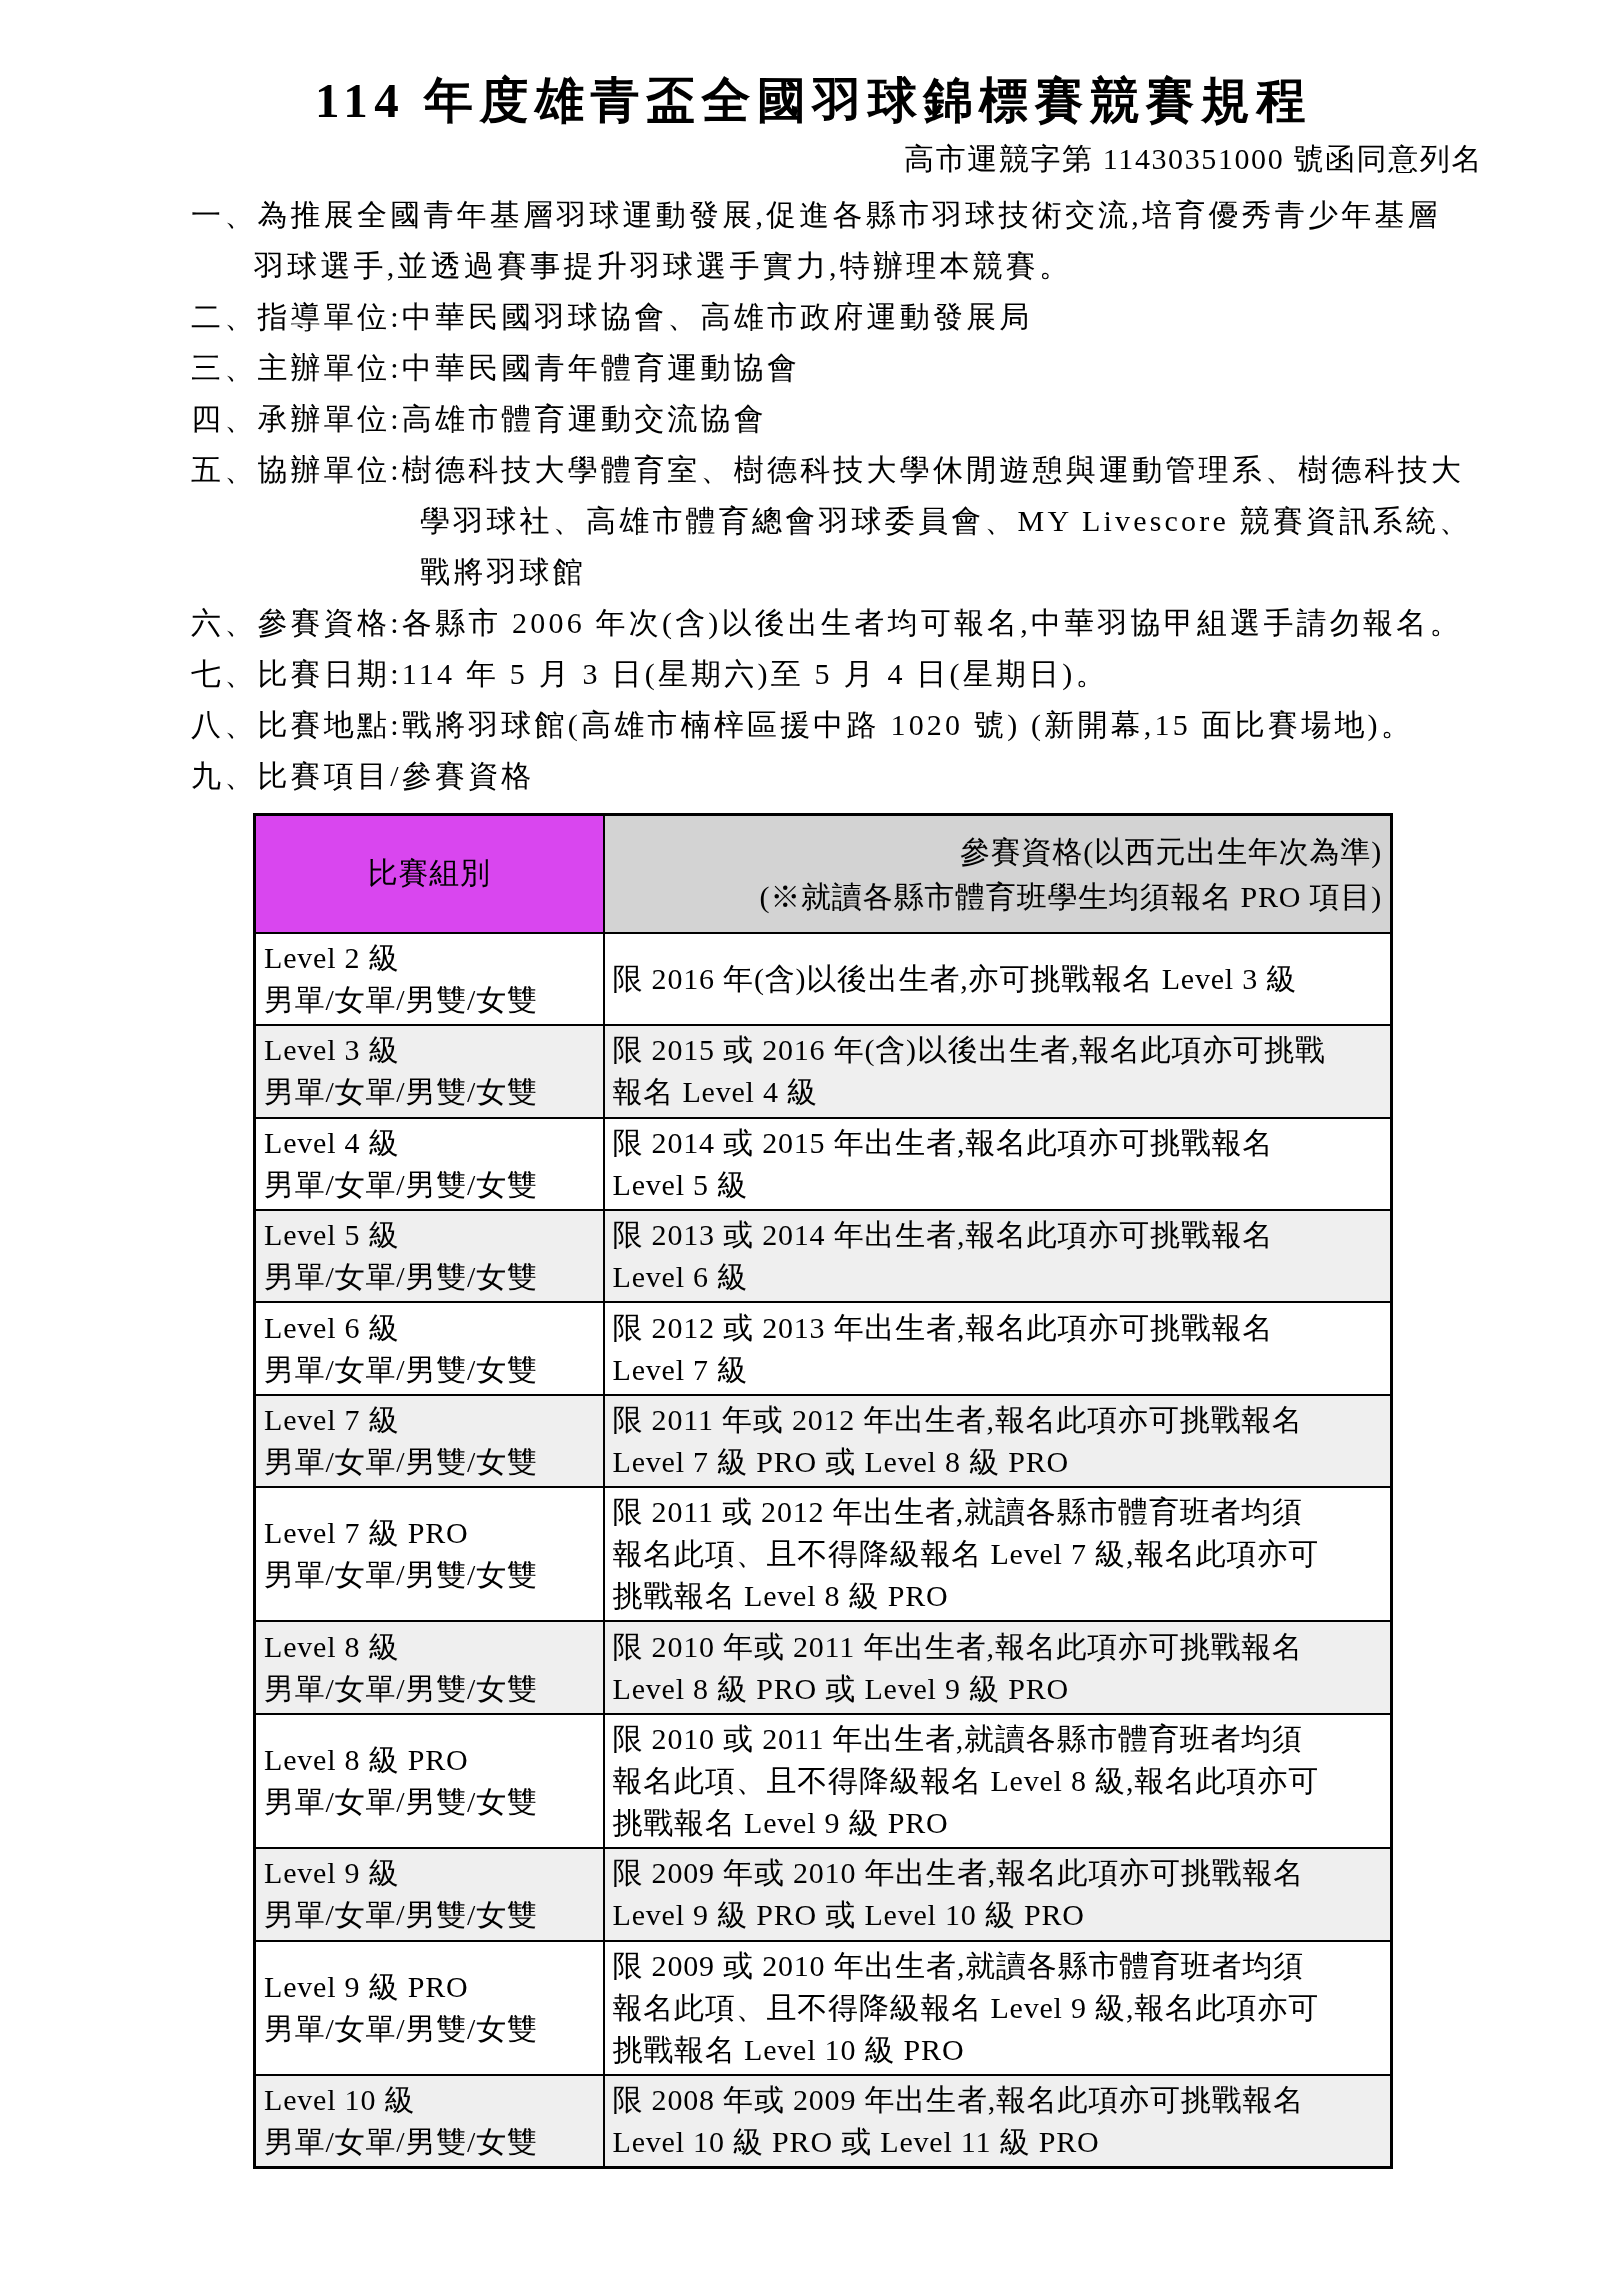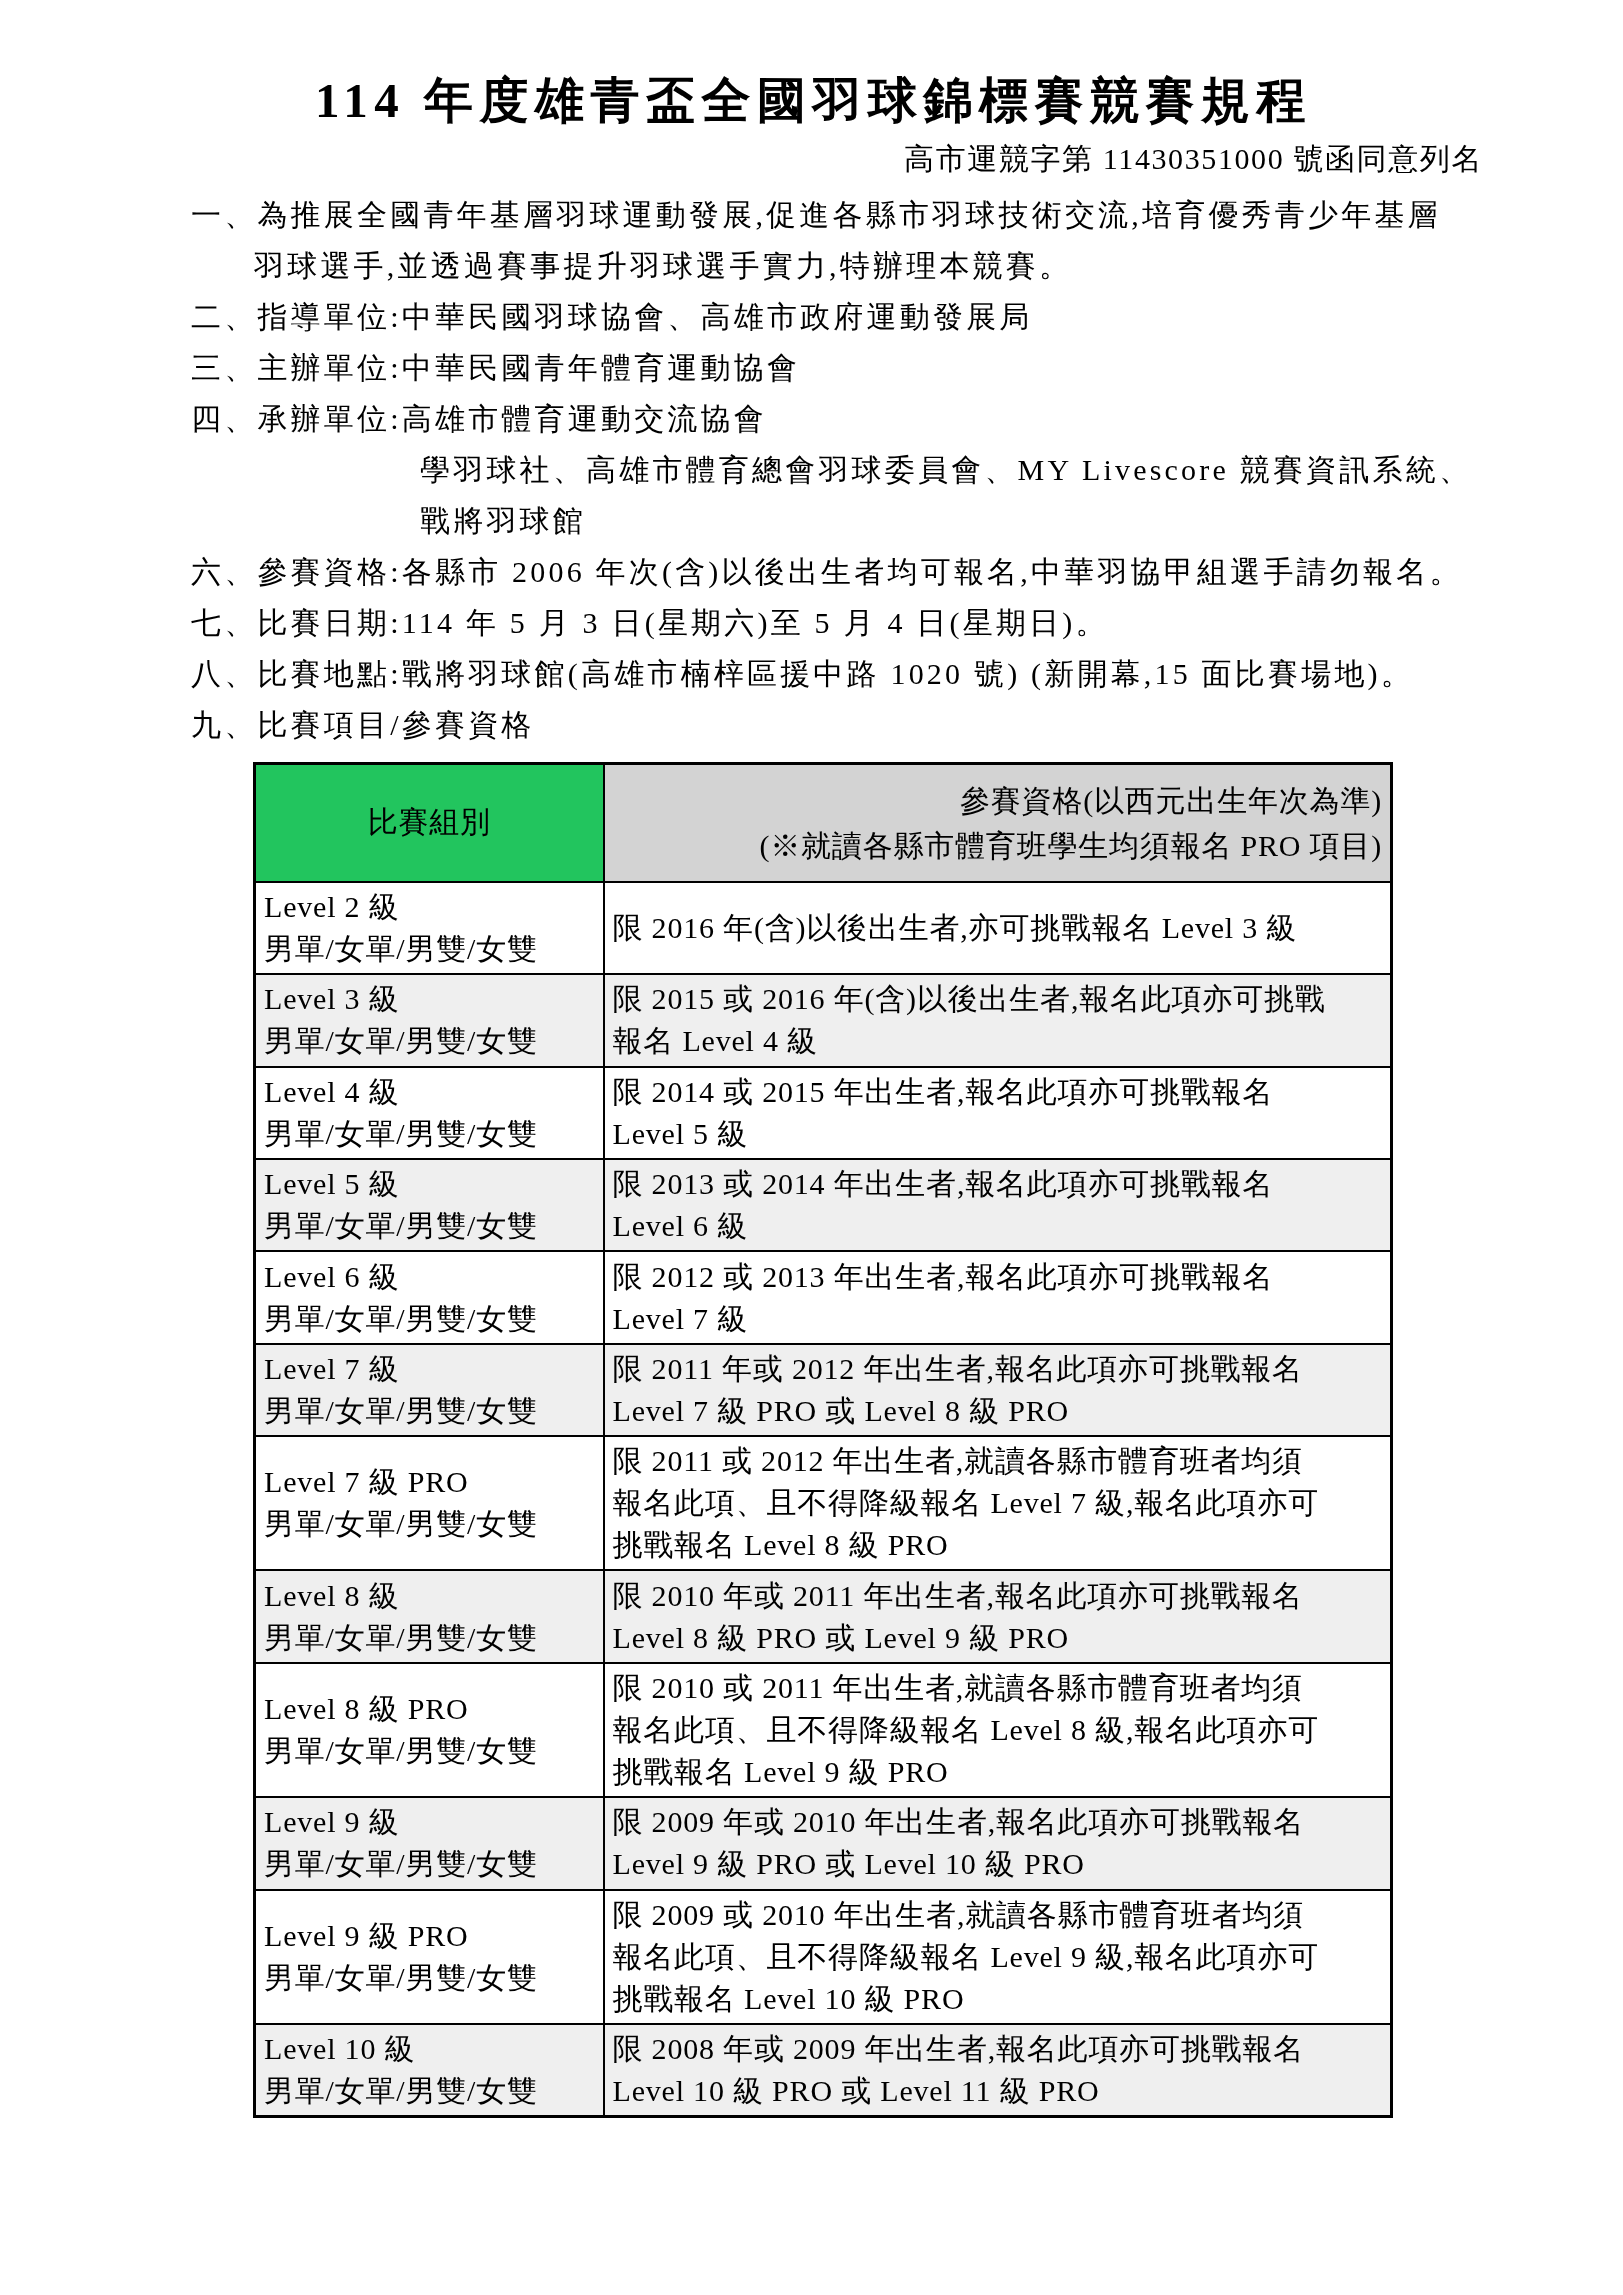--- a/index.html
+++ b/index.html
@@ -60,36 +60,37 @@
   <h1 class="title">114 年度雄青盃全國羽球錦標賽競賽規程</h1>
 
   <div class="ref-note">高市運競字第 11430351000 號函同意列名</div>
 
   <div class="items" id="items">
       <div class="line indent-num">一、為推展全國青年基層羽球運動發展,促進各縣市羽球技術交流,培育優秀青少年基層</div>
       <div class="line indent-body">羽球選手,並透過賽事提升羽球選手實力,特辦理本競賽。</div>
       <div class="line indent-num">二、指導單位:中華民國羽球協會、高雄市政府運動發展局</div>
       <div class="line indent-num">三、主辦單位:中華民國青年體育運動協會</div>
       <div class="line indent-num">四、承辦單位:高雄市體育運動交流協會</div>
+      <div class="line indent-num">五、協辦單位:樹德科技大學體育室、樹德科技大學休閒遊憩與運動管理系、樹德科技大</div>
       <div class="line indent-deep">學羽球社、高雄市體育總會羽球委員會、MY Livescore 競賽資訊系統、</div>
       <div class="line indent-deep">戰將羽球館</div>
       <div class="line indent-num">六、參賽資格:各縣市 2006 年次(含)以後出生者均可報名,中華羽協甲組選手請勿報名。</div>
       <div class="line indent-num">七、比賽日期:114 年 5 月 3 日(星期六)至 5 月 4 日(星期日)。</div>
       <div class="line indent-num">八、比賽地點:戰將羽球館(高雄市楠梓區援中路 1020 號) (新開幕,15 面比賽場地)。</div>
       <div class="line indent-num">九、比賽項目/參賽資格</div>
     </div>
 
   <table class="levels">
     <colgroup>
         <col class="c1">
         <col class="c2">
       </colgroup>
     <thead>
       <tr>
-        <th class="group-hdr" style="background: #22c55e;">比賽組別</th>
+        <th class="group-hdr" style="background: #d946ef;">比賽組別</th>
         <th class="elig-hdr" id="elig-hdr" style="background: rgb(211, 211, 211); text-align: right;">
             <div class="hdr-line">參賽資格(以西元出生年次為準)</div>
             <div class="hdr-line">(※就讀各縣市體育班學生均須報名 PRO 項目)</div>
           </th>
       </tr>
     </thead>
     <tbody id="tbody">
         <tr>
           <td class="group-cell">
             <div class="cell-line">Level 2 級</div>

